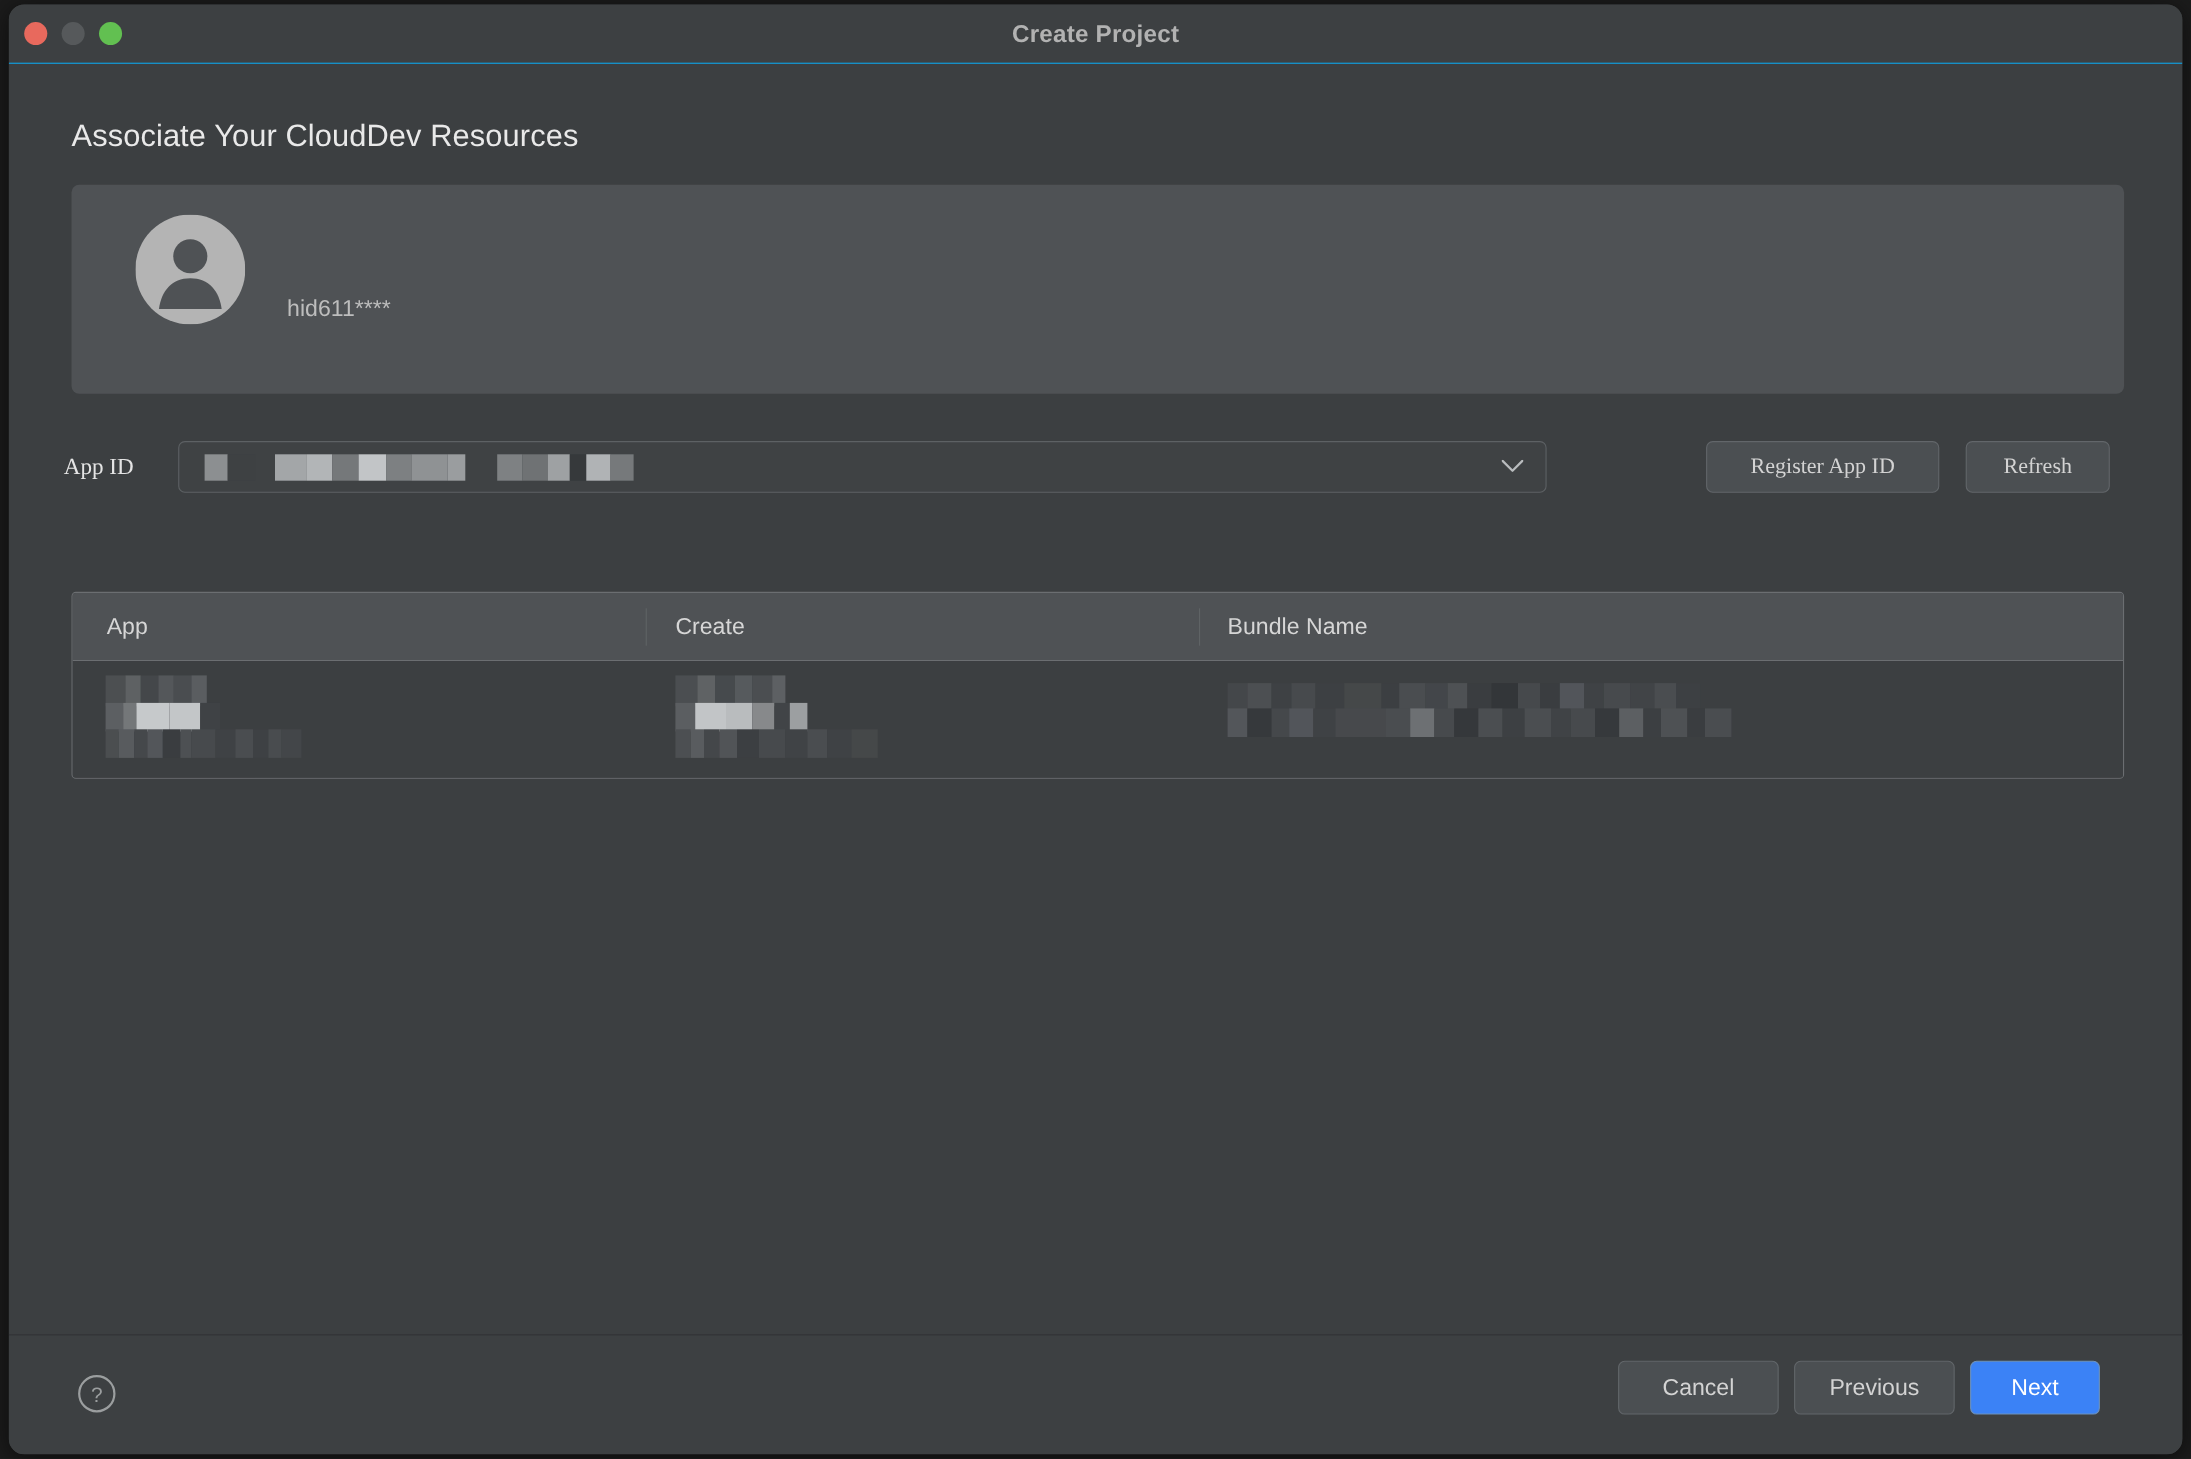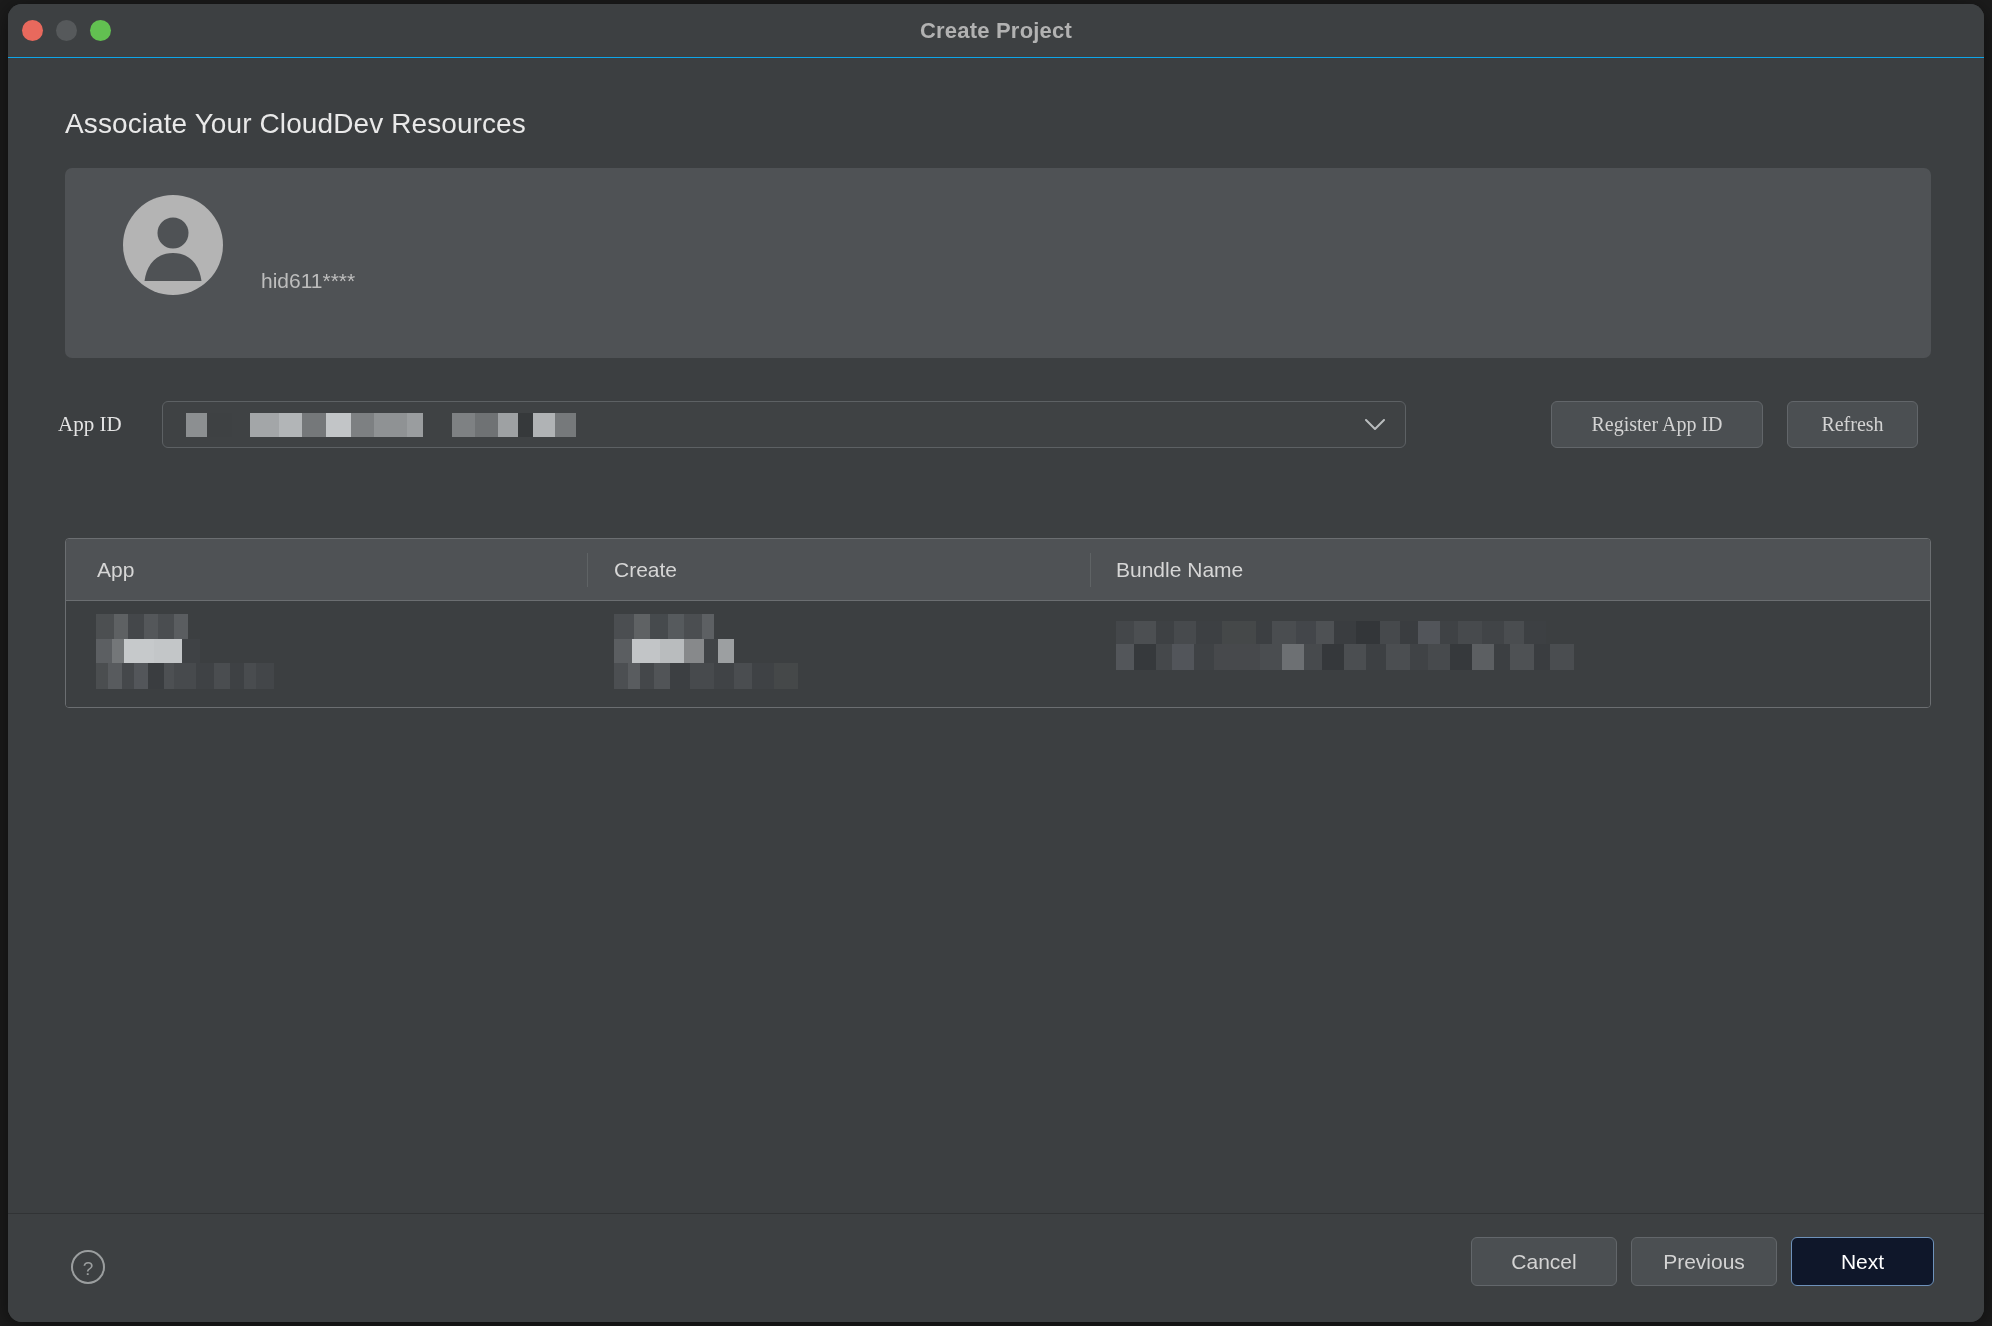--- a/index.html
+++ b/index.html
@@ -187,21 +187,21 @@
     border-radius: 6px;
     box-sizing: border-box;
     font-size: 21px;
     line-height: 47px;
     text-align: center;
     white-space: nowrap;
     cursor: default;
   }
   .fbtn-cancel   { left: 1463px; width: 146px; background: #4b4f52; border: 1px solid #62666a; color: #d3d3d3; }
   .fbtn-previous { left: 1623px; width: 146px; background: #4b4f52; border: 1px solid #62666a; color: #d3d3d3; }
-  .fbtn-next     { left: 1783px; width: 143px; background: #0f172a; border: 1px solid #6e92bb; color: #ffffff; }
+  .fbtn-next     { left: 1783px; width: 118px; background: #3b82f6; border: 1px solid #6e92bb; color: #ffffff; }
 </style>
 </head>
 <body>
 
 <div class="window">
 
   <div class="titlebar">
     <div class="lights">
       <span class="light close"></span>
       <span class="light minimize"></span>

